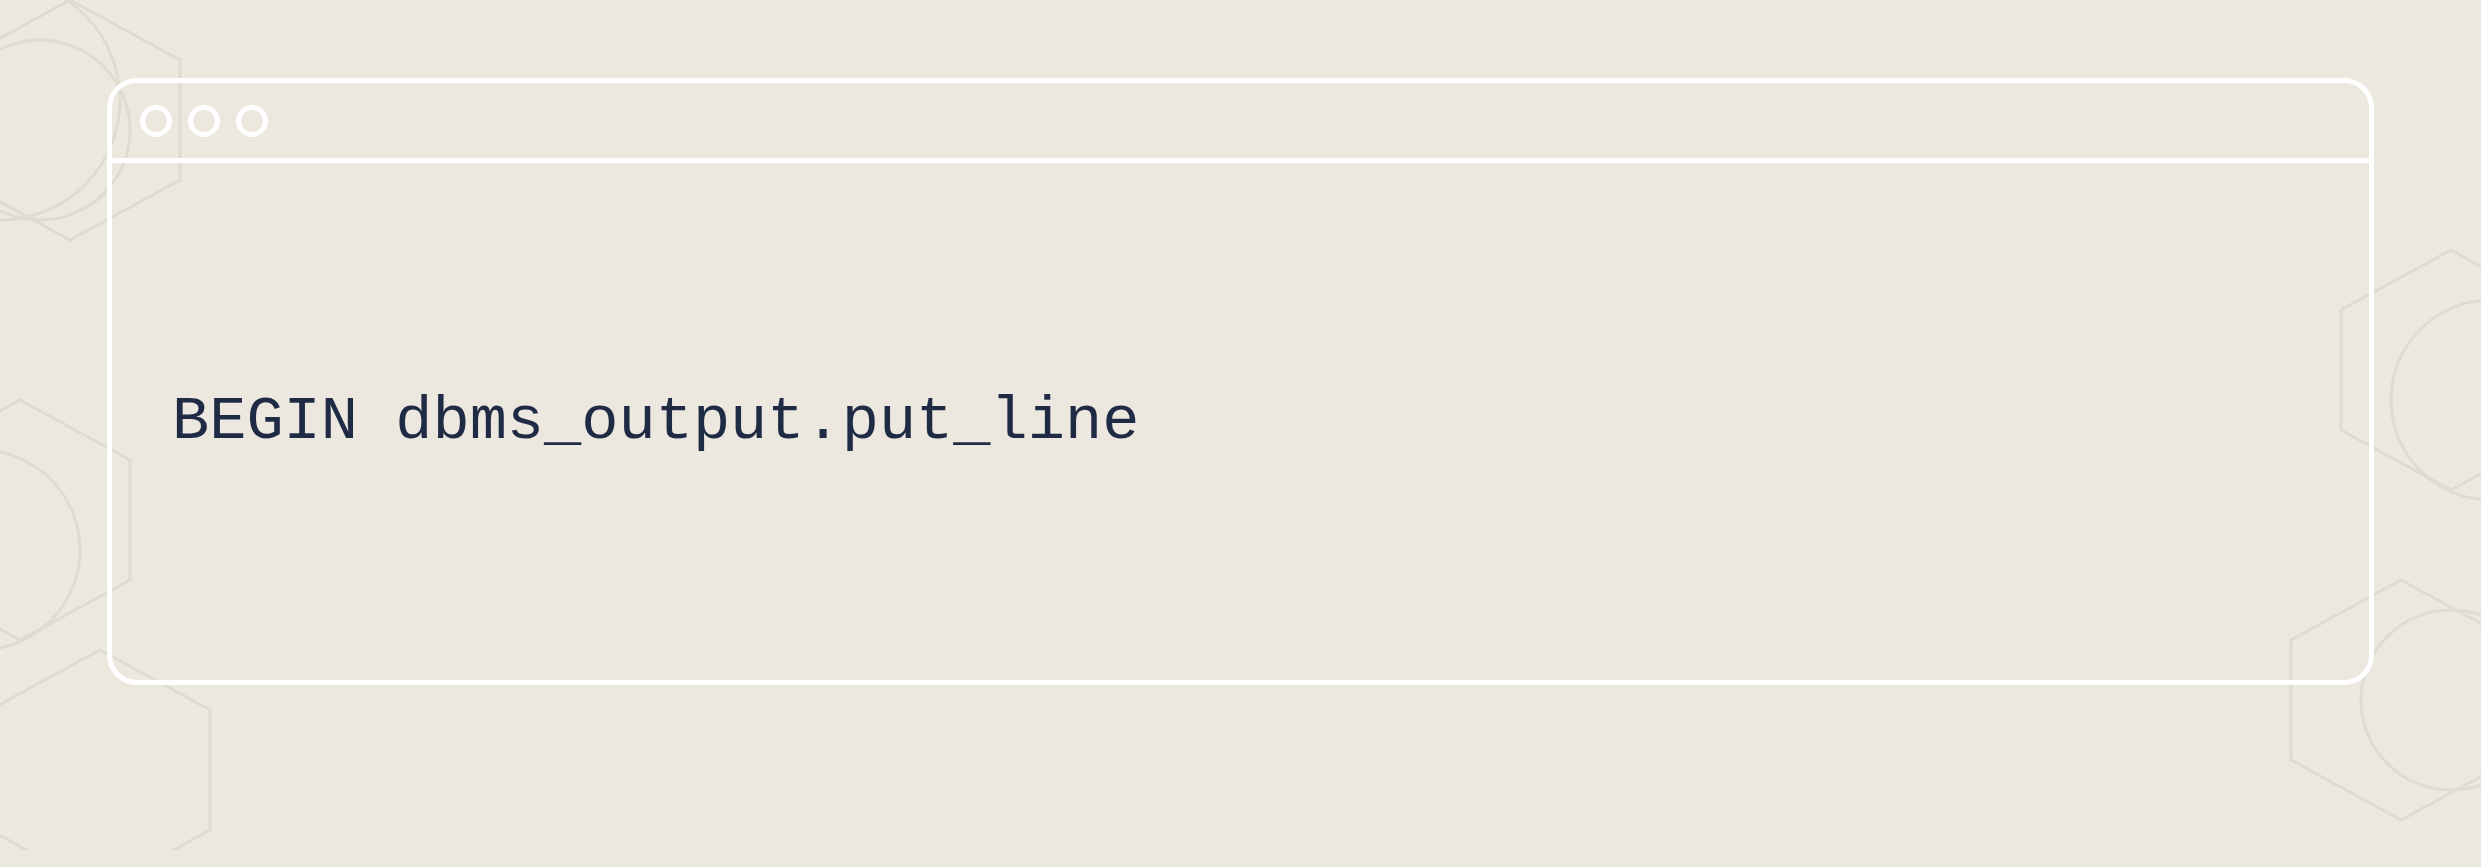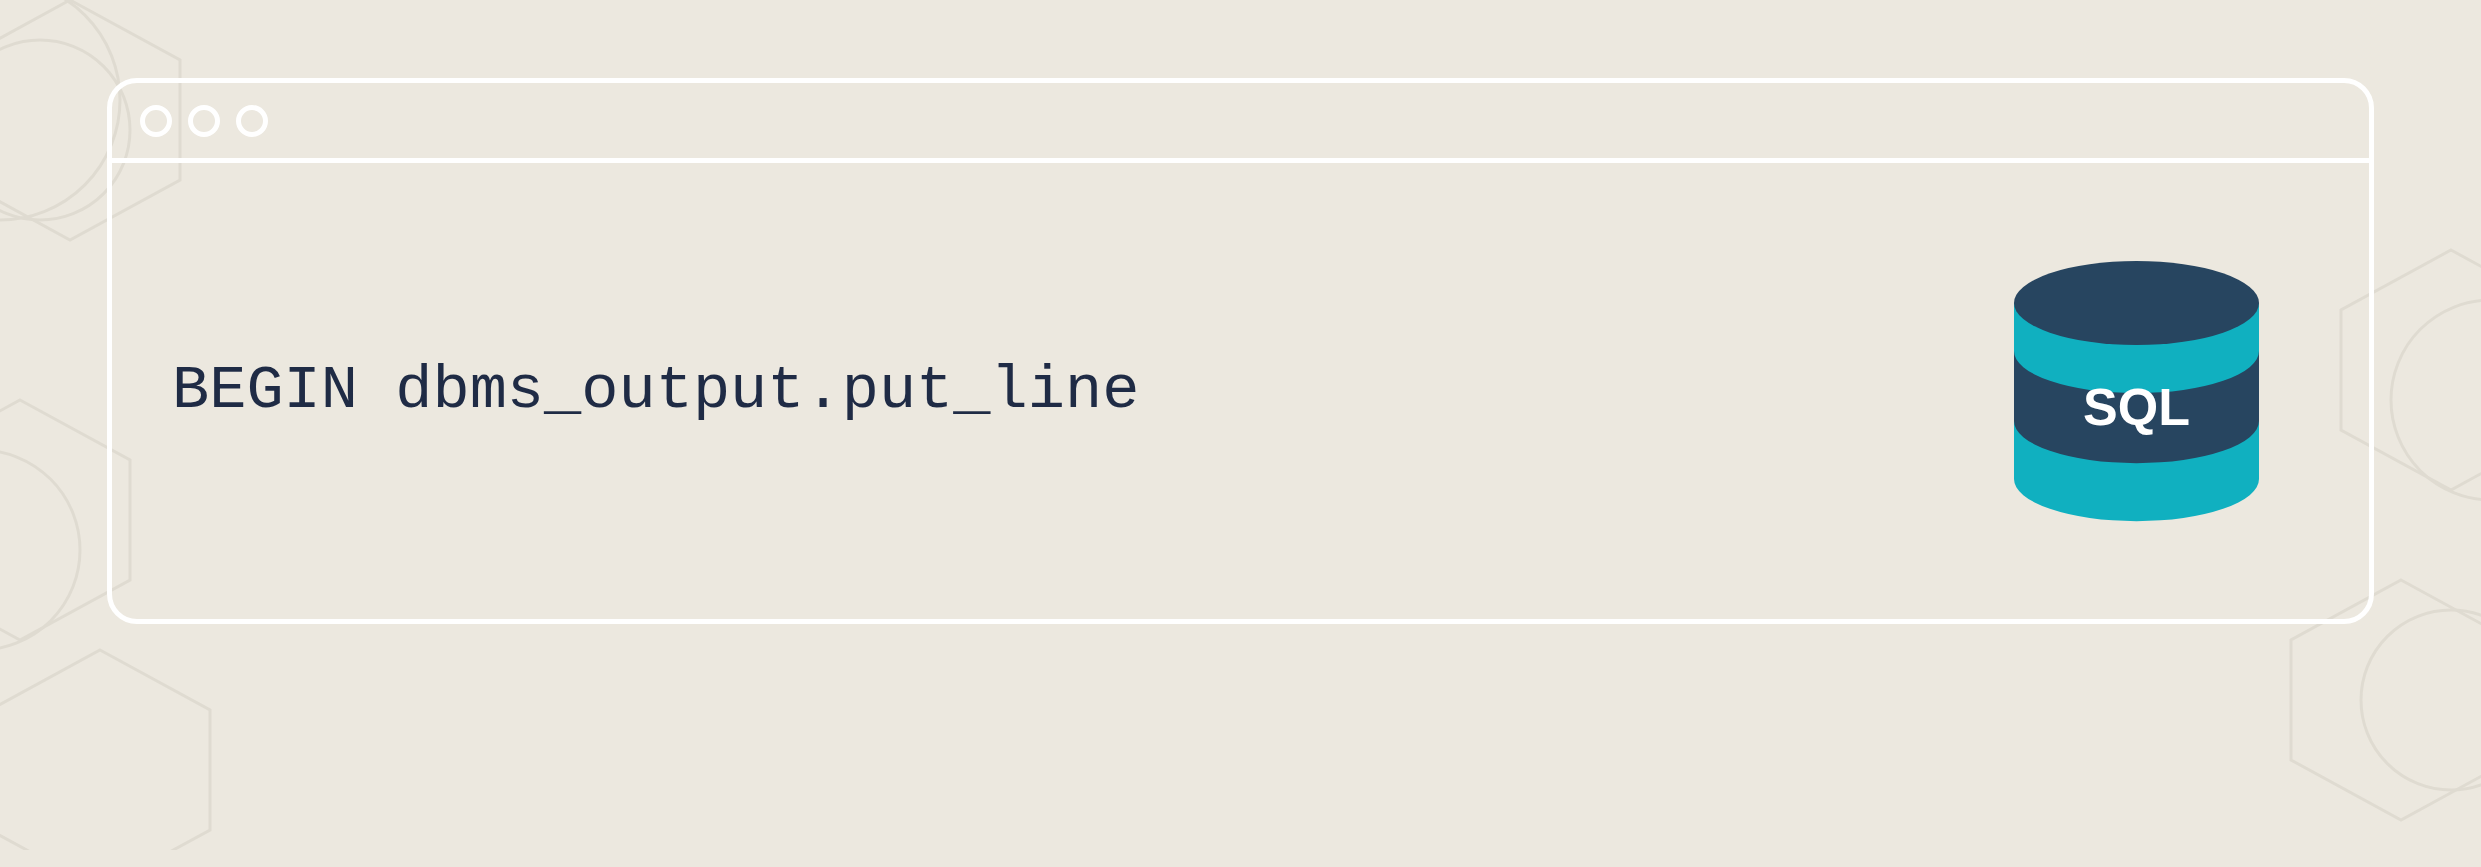--- a/index.html
+++ b/index.html
@@ -32,21 +32,21 @@
     width: 350px;
     height: 700px;
     opacity: 0.35;
   }
   
   .window {
     position: absolute;
     left: 107px;
     top: 78px;
     width: 2267px;
-    height: 546px;
+    height: 607px;
     border: 5px solid #ffffff;
     border-radius: 30px;
     background: transparent;
   }
   
   .titlebar {
     height: 80px;
     border-bottom: 5px solid #ffffff;
     display: flex;
     align-items: center;
@@ -112,26 +112,14 @@
 <div class="window">
   <div class="titlebar">
     <div class="dot"></div>
     <div class="dot"></div>
     <div class="dot"></div>
   </div>
   <div class="content">
     <div class="code">
       <div>BEGIN dbms_output.put_line</div>
     </div>
-    <div class="db-icon">
-      <svg viewBox="0 0 265 280" width="265" height="280">
-
-        <path d="M 10 52 L 10 228 A 122 42 0 0 0 255 228 L 255 52 Z" fill="#10b0c0"></path>
-
-        <path d="M 10 100 L 10 170 A 122 42 0 0 0 255 170 L 255 100 A 122 42 0 0 1 10 100 Z" fill="#274560"></path>
-
-        <ellipse cx="132.5" cy="52" rx="122.5" ry="42" fill="#274560"></ellipse>
-
-        <text x="132.5" y="174" text-anchor="middle" font-family="Arial, sans-serif" font-weight="700" font-size="52" fill="#ffffff">SQL</text>
-      </svg>
-    </div>
   </div>
 </div>
 
 </body></html>

